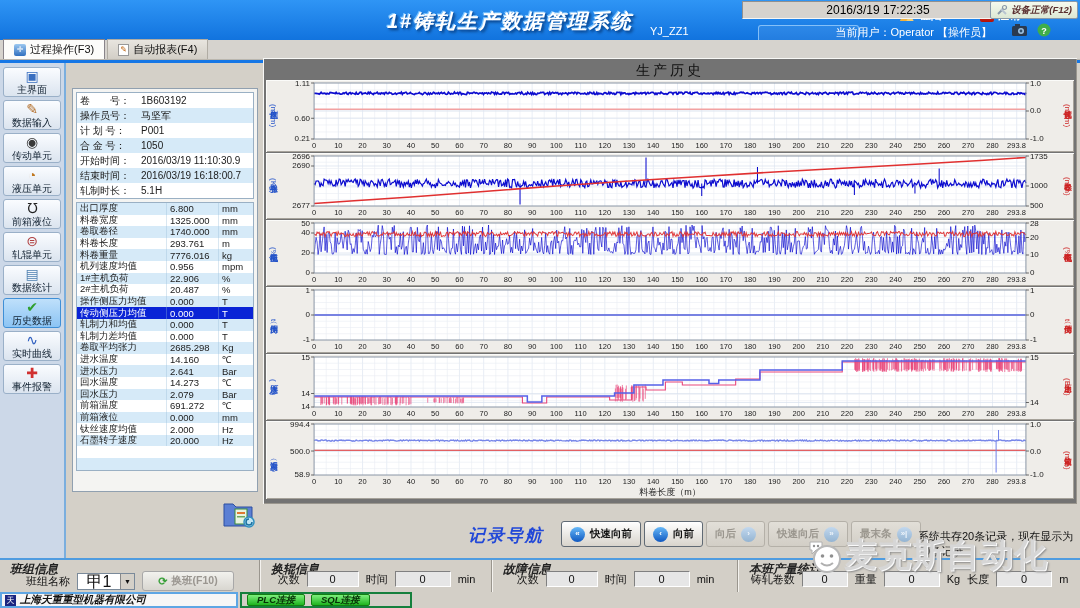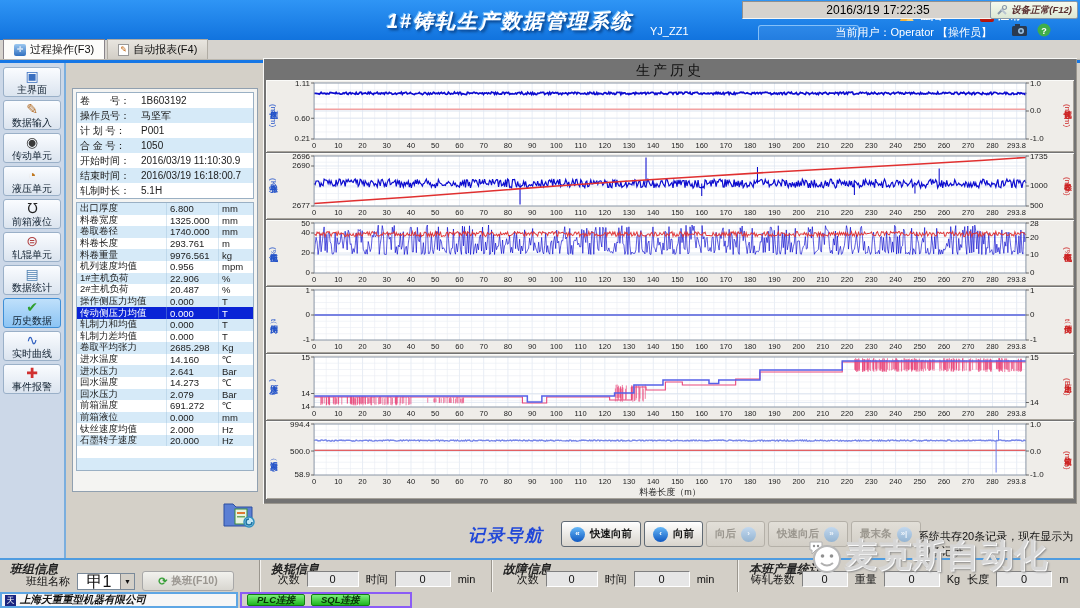--- a/index.html
+++ b/index.html
@@ -121,21 +121,21 @@
     border:1px solid #a8a8a8;color:#9a9690;font-size:10.5px;font-weight:bold;display:flex;align-items:center;
     justify-content:center;gap:4px}
   .f10 .gi{color:#3aa03a;font-size:11px;font-weight:bold}
 
   
   #bottombar{position:absolute;left:0;top:592px;width:1080px;height:16px;background:#d3cfc7}
   #comp{position:absolute;left:0;top:0;width:238px;height:16px;background:#f6f6f6;border:2px solid #5ea6e4;
     display:flex;align-items:center;gap:4px;padding-left:3px}
   .complogo{width:11px;height:11px;background:#1a2580;color:#fff;font-size:8px;line-height:11px;text-align:center}
   .comptext{font-family:"Liberation Serif",serif;font-weight:bold;font-style:italic;font-size:10.5px;color:#111}
-  #connbox{position:absolute;left:240px;top:0;width:172px;height:16px;border:2px solid #8b5cf6;background:#d3cfc7;
+  #connbox{position:absolute;left:240px;top:0;width:172px;height:16px;border:2px solid #15803d;background:#d3cfc7;
     display:flex;align-items:center;gap:6px;padding-left:5px}
   .gbtn{height:12px;padding:0 9px;background:linear-gradient(#7df07d,#1fb41f);border:1px solid #128012;
     border-radius:2px;font-size:9.5px;font-weight:bold;font-style:italic;line-height:10px;color:#053005;cursor:pointer}
 </style>
 </head>
 <body>
 
 <div id="screen">
 
   <div id="hdr">
@@ -284,21 +284,21 @@
           <span class="vl">1740.000</span>
           <span class="un">mm</span>
         </div>
         <div class="drow">
           <span class="lb">料卷长度</span>
           <span class="vl">293.761</span>
           <span class="un">m</span>
         </div>
         <div class="drow alt">
           <span class="lb">料卷重量</span>
-          <span class="vl">9976.561</span>
+          <span class="vl">7776.016</span>
           <span class="un">kg</span>
         </div>
         <div class="drow">
           <span class="lb">机列速度均值</span>
           <span class="vl">0.956</span>
           <span class="un">mpm</span>
         </div>
         <div class="drow alt">
           <span class="lb">1#主机负荷</span>
           <span class="vl">22.906</span>

